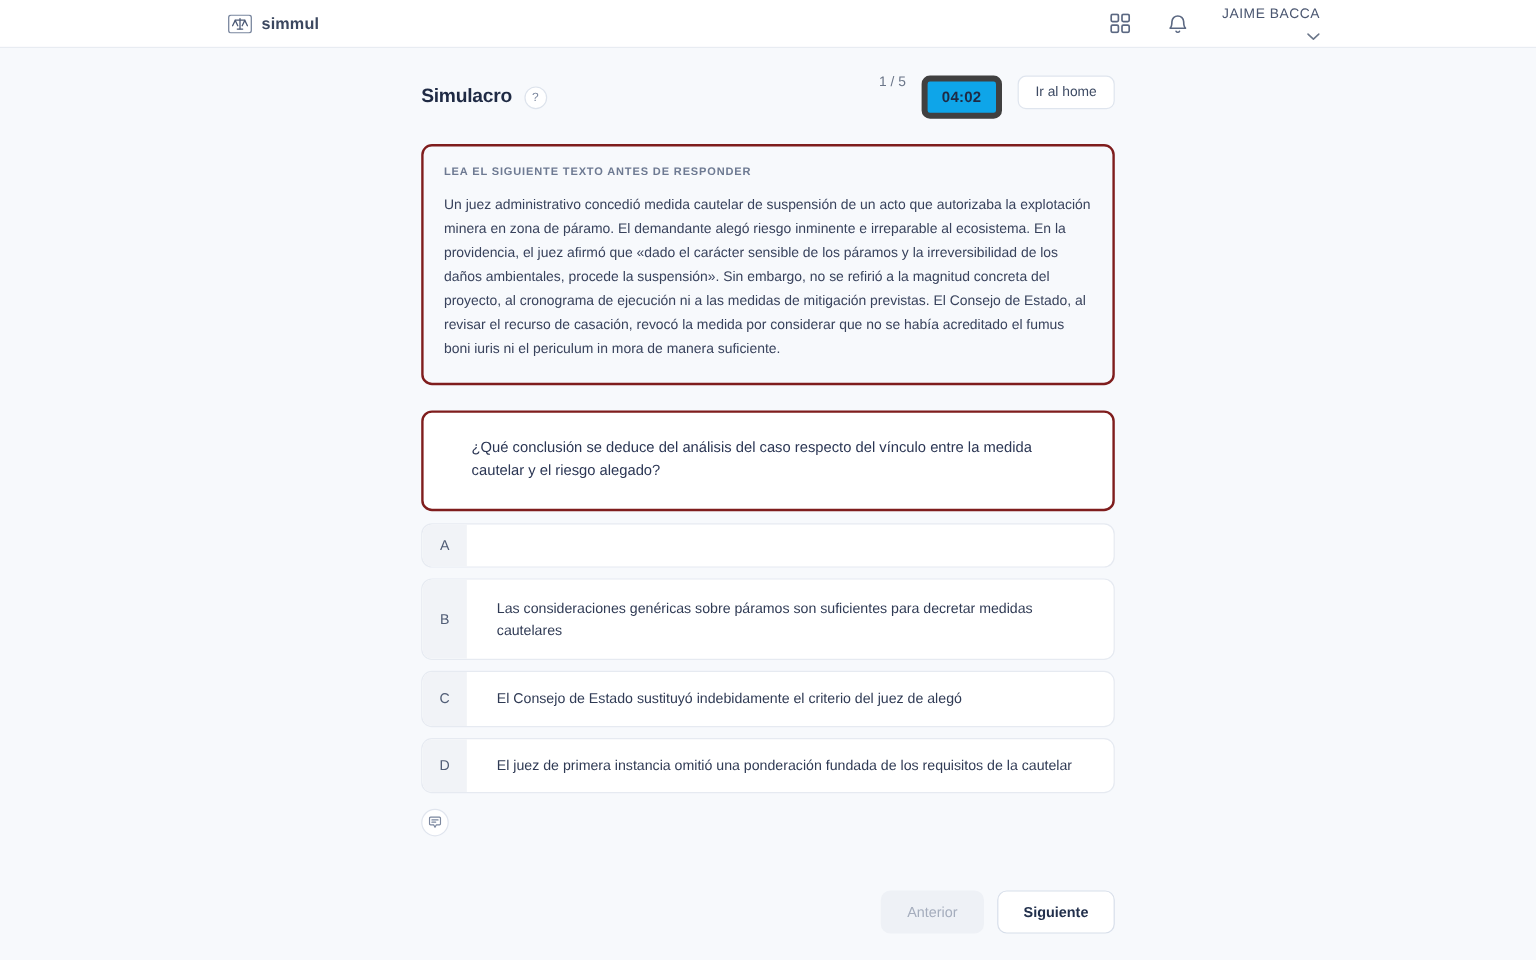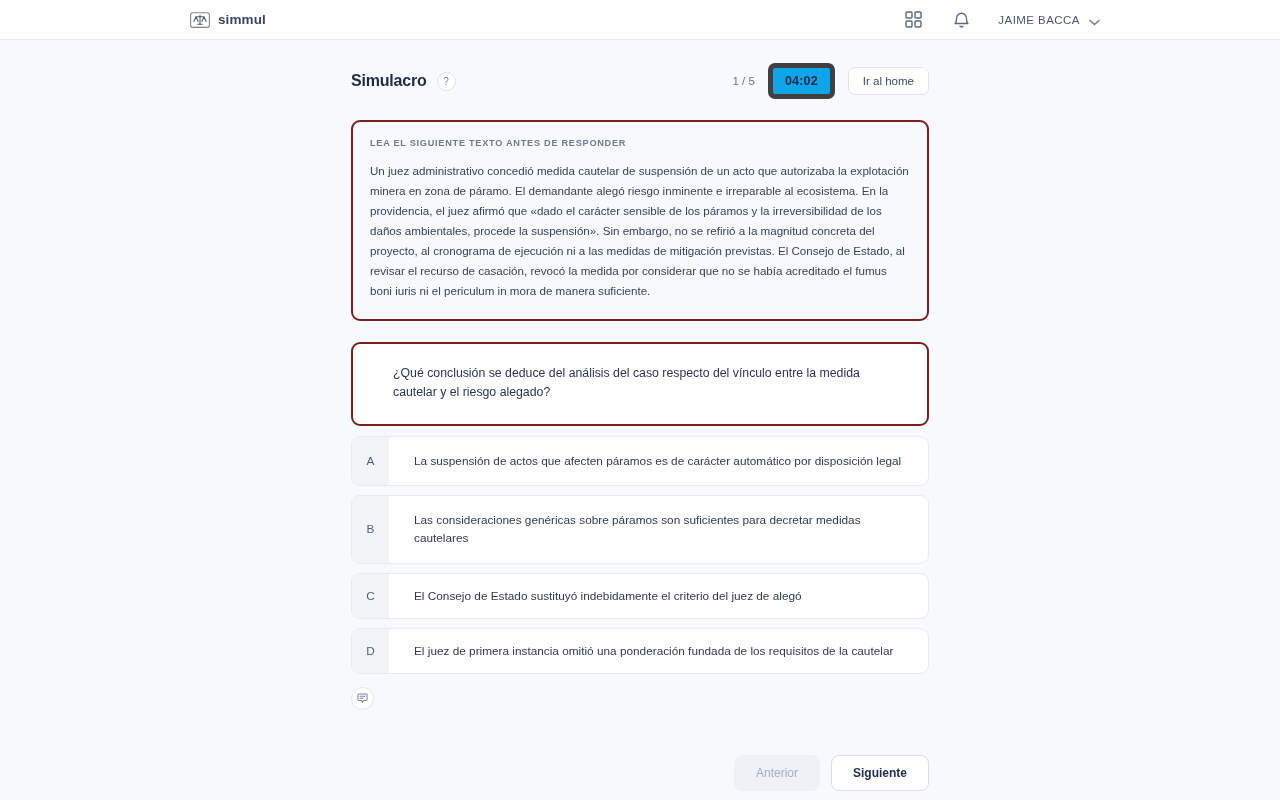--- a/index.html
+++ b/index.html
@@ -29,21 +29,21 @@
   }
   .topbar-right {
     position: absolute; right: 180px;
     display: flex; align-items: center; gap: 26px;
   }
   .icon-btn {
     display: flex; align-items: center; justify-content: center;
     width: 22px; height: 22px; cursor: pointer;
   }
   .user-menu {
-    display: flex; align-items: flex-end; gap: 9px; cursor: pointer;
+    display: flex; align-items: flex-end; gap: 9px; cursor: pointer; flex-direction: column;
   }
   .user-name {
     font-size: 11.5px; color: #4a5670; letter-spacing: .45px;
   }
   .chev { width: 11px; height: 7px; display:block; }
 
   
   .page { width: 1280px; padding-top: 26px; }
   .content { width: 578px; margin: 0 auto; }
 
@@ -55,21 +55,21 @@
   .title-wrap { display: flex; align-items: center; gap: 10px; }
   .quiz-title {
     font-size: 16px; font-weight: 700; color: #1f2a44; letter-spacing: -.2px;
   }
   .help-dot {
     width: 19px; height: 19px; border-radius: 50%;
     border: 1px solid #dde3ec; background: #fff;
     display: flex; align-items: center; justify-content: center;
     font-size: 10px; color: #7b879e; cursor: pointer;
   }
-  .head-right { display: flex; align-items: center; gap: 13px; }
+  .head-right { display: flex; align-items: flex-start; gap: 13px; }
   .counter { font-size: 11.5px; color: #6b7689; }
   .timer {
     background: #0ea5e9; border: 5px solid #404040; border-radius: 7px;
     padding: 6px 12px; font-size: 12.5px; font-weight: 700; color: #1f2a44;
     letter-spacing: .2px;
   }
   .home-btn {
     background: #fff; border: 1px solid #dfe5ee; border-radius: 7px;
     padding: 7px 14px; font-size: 11.5px; color: #3d4a63;
     cursor: pointer; font-family: inherit;
@@ -210,21 +210,20 @@
       <div class="passage-body">Un juez administrativo concedió medida cautelar de suspensión de un acto que autorizaba la explotación minera en zona de páramo. El demandante alegó riesgo inminente e irreparable al ecosistema. En la providencia, el juez afirmó que «dado el carácter sensible de los páramos y la irreversibilidad de los daños ambientales, procede la suspensión». Sin embargo, no se refirió a la magnitud concreta del proyecto, al cronograma de ejecución ni a las medidas de mitigación previstas. El Consejo de Estado, al revisar el recurso de casación, revocó la medida por considerar que no se había acreditado el fumus boni iuris ni el periculum in mora de manera suficiente.</div>
     </div>
 
     <div class="card question">
       <div class="question-text">¿Qué conclusión se deduce del análisis del caso respecto del vínculo entre la medida cautelar y el riesgo alegado?</div>
     </div>
 
     <div class="options">
       <div class="option tall">
         <div class="opt-letter">A</div>
-        <div class="opt-text">La suspensión de actos que afecten páramos es de carácter automático por disposición legal</div>
       </div>
       <div class="option tall">
         <div class="opt-letter">B</div>
         <div class="opt-text">Las consideraciones genéricas sobre páramos son suficientes para decretar medidas cautelares</div>
       </div>
       <div class="option">
         <div class="opt-letter">C</div>
         <div class="opt-text">El Consejo de Estado sustituyó indebidamente el criterio del juez de alegó</div>
       </div>
       <div class="option">

